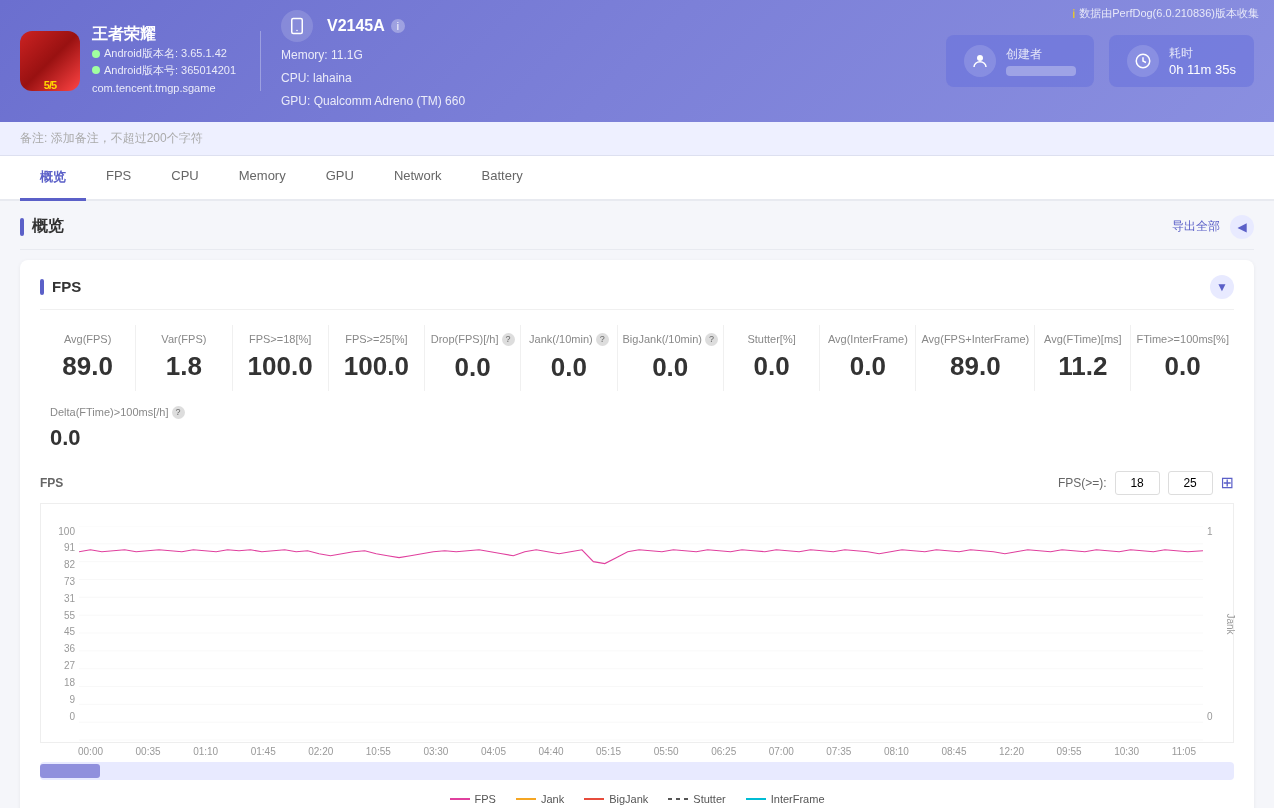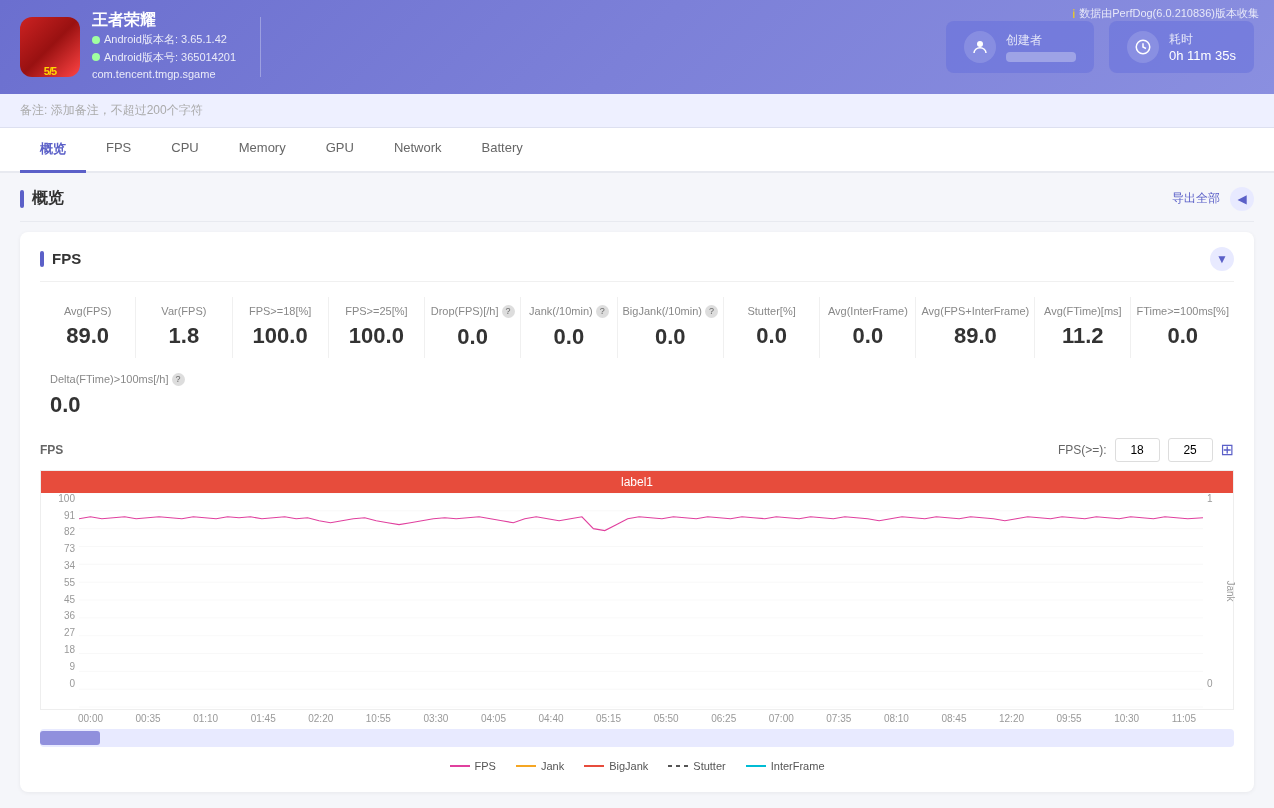--- a/index.html
+++ b/index.html
@@ -286,21 +286,21 @@
     .stat-item-label {
       font-size: 11px;
       color: #888;
       margin-bottom: 6px;
       display: flex;
       align-items: center;
       justify-content: center;
       gap: 3px;
     }
     .stat-item-value {
-      font-size: 22px;
+      font-size: 26px;
       font-weight: bold;
       color: #333;
     }
     .help-icon {
       width: 13px;
       height: 13px;
       border-radius: 50%;
       background: #ddd;
       color: #666;
       font-size: 9px;
@@ -488,20 +488,35 @@
     <div class="app-text">
     <h2>王者荣耀</h2>
     <p style="display:flex;align-items:center;gap:4px;"><span style="width:8px;height:8px;border-radius:50%;background:#a0ffa0;display:inline-block;"></span>Android版本名: 3.65.1.42</p>
     <p><span style="width:8px;height:8px;border-radius:50%;background:#a0ffa0;display:inline-block;margin-right:4px;"></span>Android版本号: 365014201</p>
     <p>com.tencent.tmgp.sgame</p>
   </div>
   </div>
 
   <div class="header-divider"></div>
 
+  <div class="device-info">
+    <div class="device-name">
+      <span style="width:32px;height:32px;border-radius:50%;background:rgba(255,255,255,0.15);display:flex;align-items:center;justify-content:center;margin-right:8px;">
+        <svg width="18" height="18" viewBox="0 0 24 24" fill="white">
+            <rect x="5" y="2" width="14" height="20" rx="2" ry="2" fill="none" stroke="white" stroke-width="2"></rect>
+            <line x1="12" y1="18" x2="12" y2="18" stroke="white" stroke-width="2" stroke-linecap="round"></line>
+          </svg>
+      </span>
+      <span class="device-name-text">V2145A</span>
+      <span class="info-badge">i</span>
+    </div>
+    <div class="device-sub">Memory: 11.1G</div>
+    <div class="device-sub">CPU: lahaina</div>
+    <div class="device-sub">GPU: Qualcomm Adreno (TM) 660</div>
+  </div>
 
   <div class="header-stats">
     <div class="stat-card">
       <div class="stat-icon">
         <svg width="18" height="18" viewBox="0 0 24 24" fill="white">
             <circle cx="12" cy="8" r="4" fill="white"></circle>
             <path d="M4 20c0-4 3.6-7 8-7s8 3 8 7" fill="none" stroke="white" stroke-width="2"></path>
           </svg>
       </div>
       <div class="stat-content">
@@ -621,30 +636,27 @@
       <div class="fps-threshold">
         <span class="fps-threshold-label">FPS(&gt;=):</span>
         <input class="fps-threshold-input" type="text" value="18" style="">
         <input class="fps-threshold-input" type="text" value="25" style="">
         <span class="fps-grid-icon">⊞</span>
       </div>
     </div>
 
     <div class="chart-wrapper">
 
-      <div class="chart-label-band">
-        <span>label1</span>
-      </div>
 
       <div class="chart-y-labels">
         <span class="y-label">100</span>
         <span class="y-label">91</span>
         <span class="y-label">82</span>
         <span class="y-label">73</span>
-        <span class="y-label">34</span>
+        <span class="y-label">31</span>
         <span class="y-label">55</span>
         <span class="y-label">45</span>
         <span class="y-label">36</span>
         <span class="y-label">27</span>
         <span class="y-label">18</span>
         <span class="y-label">9</span>
         <span class="y-label">0</span>
       </div>
 
       <div class="chart-y-right">

